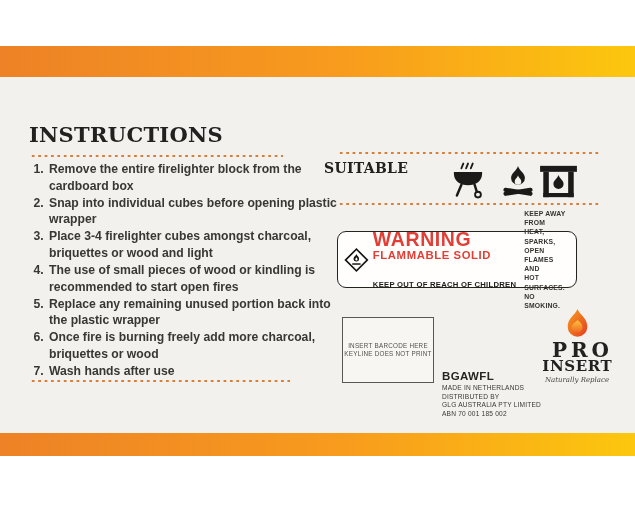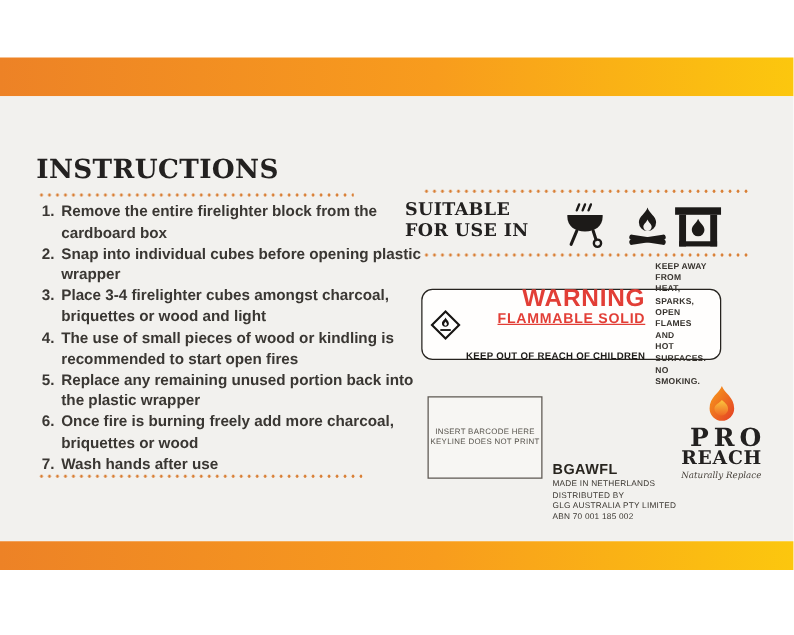--- a/index.html
+++ b/index.html
@@ -27,23 +27,23 @@
 
   .suit-title{position:absolute;left:324px;top:160px;font-size:14px;line-height:16.5px;letter-spacing:.3px;}
   .icon{position:absolute;}
   .icon-bbq{left:452px;top:161px;}
   .icon-campfire{left:502px;top:165px;}
   .icon-fireplace{left:540px;top:164px;}
 
   .warnbox{position:absolute;left:337px;top:231px;width:240px;height:57px;box-sizing:border-box;
            background:#fffefd;border:1.6px solid #26231f;border-radius:9px;
            display:flex;align-items:center;padding:4px 7px 4px 6px;}
-  .warn-mid{text-align:right;margin:0 2px 0 4px;flex:0 0 auto;}
+  .warn-mid{text-align:left;margin:0 2px 0 4px;flex:0 0 auto;}
   .warn-title{color:#e23e36;font-weight:bold;font-size:19.5px;line-height:19px;letter-spacing:.6px;}
-  .warn-sub{color:#e23e36;font-weight:bold;font-size:11.3px;line-height:12px;letter-spacing:.6px;text-decoration:underline;}
+  .warn-sub{color:#e23e36;font-weight:bold;font-size:11.3px;line-height:12px;letter-spacing:.6px;}
   .warn-children{color:#1d1b18;font-weight:bold;font-size:7.7px;line-height:9px;letter-spacing:.25px;margin-top:19px;}
   .warn-right{margin-left:6px;font-size:6.8px;line-height:9.2px;font-weight:bold;color:#37332e;letter-spacing:.2px;}
 
   .barcode-box{position:absolute;left:342px;top:317px;width:92px;height:66px;box-sizing:border-box;
                background:#f7f6f3;border:1px solid #5c5750;display:flex;flex-direction:column;
                align-items:center;justify-content:center;text-align:center;}
   .barcode-box div{font-size:6.3px;line-height:8px;color:#55514a;letter-spacing:.25px;}
 
   .dist{position:absolute;left:442px;top:338px;width:120px;}
   .dist-code{font-weight:bold;font-size:11.5px;letter-spacing:.4px;color:#28251f;margin-bottom:2px;margin-top:32px;}
@@ -75,21 +75,20 @@
     <li>Replace any remaining unused portion back into the plastic wrapper</li>
     <li>Once fire is burning freely add more charcoal, briquettes or wood</li>
     <li>Wash hands after use</li>
   </ol>
 
   <div class="dots dots-instr-bottom"></div>
 
   <div class="dots dots-suit-top"></div>
   <div class="slab suit-title">
     <div>SUITABLE</div>
-    <div>FOR USE IN</div>
   </div>
 
   <svg class="icon icon-bbq" width="32" height="39" viewBox="0 0 34 40">
     <path d="M12 2l-2 5M17 2l-2 5M22 2l-2 5" stroke="#1c1a18" stroke-width="2" stroke-linecap="round" fill="none"></path>
     <path d="M2 11h30v1.5c0 8-6.5 12.5-15 12.5S2 20.5 2 12.5z" fill="#1c1a18"></path>
     <path d="M10 24.5L5.2 36M24 24.5l2.4 7.5" stroke="#1c1a18" stroke-width="2.6" stroke-linecap="round" fill="none"></path>
     <circle cx="27.6" cy="35" r="3.1" fill="none" stroke="#1c1a18" stroke-width="2"></circle>
   </svg>
 
   <svg class="icon icon-campfire" width="32" height="35" viewBox="0 0 34 38">
@@ -152,17 +151,17 @@
         </linearGradient>
         <linearGradient id="flameGrad2" x1="0" y1="0" x2="0" y2="1">
           <stop offset="0" stop-color="#fbc53e"></stop>
             <stop offset="1" stop-color="#ef6a23"></stop>
         </linearGradient>
       </defs>
       <path d="M15 1c2.2 6.5 11 9.7 11 20a11 11 0 0 1-22 0C4 10.7 12.8 7.5 15 1z" fill="url(#flameGrad)"></path>
       <path d="M15 13.5c3.4 3 6 4.9 5.5 9a6.2 6.2 0 0 1-12.2-1.1c.3-3.9 4.2-4.8 6.7-7.9z" fill="url(#flameGrad2)"></path>
     </svg>
     <div class="slab brand-pro">PRO</div>
-    <div class="slab brand-smoke">REACH</div>
+    <div class="slab brand-smoke">INSERT</div>
     <div class="brand-tagline">Naturally Replace</div>
   </div>
 
 </div>
 
 </body></html>

